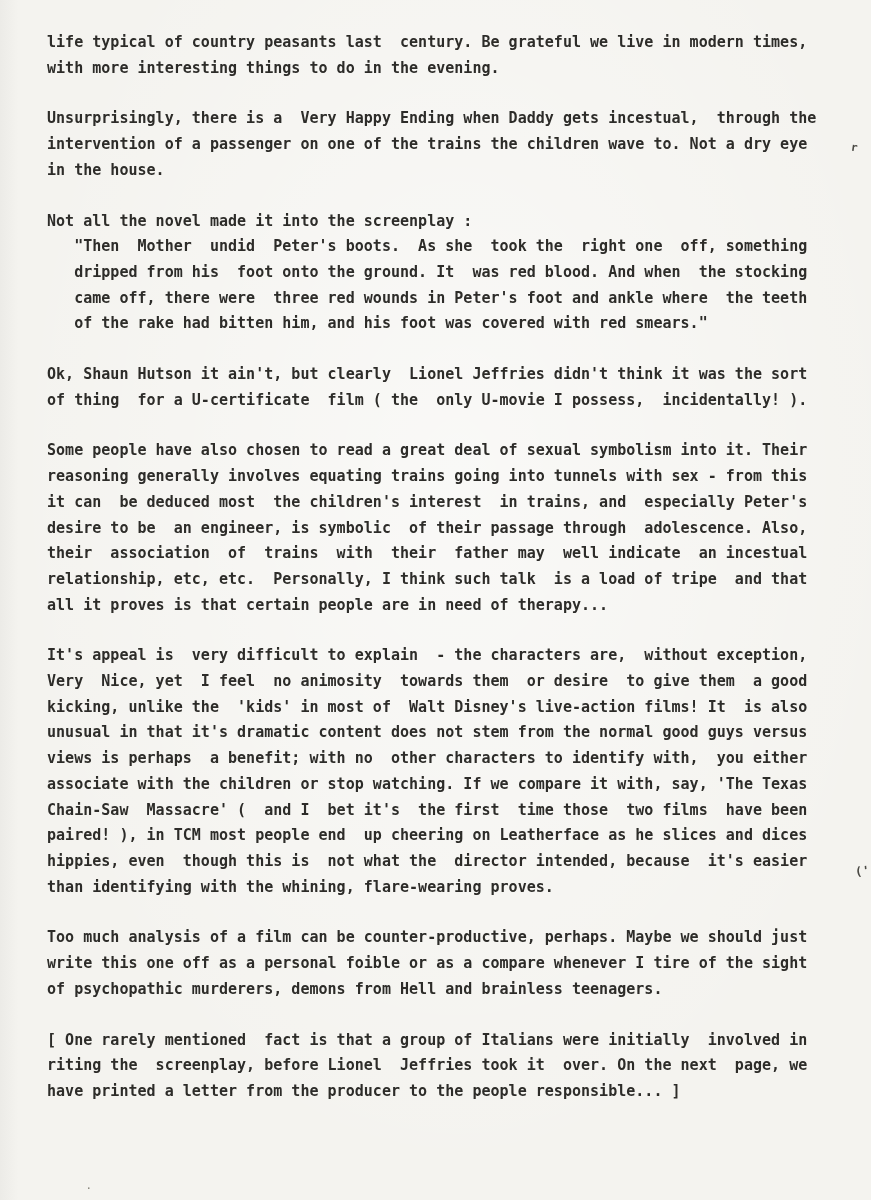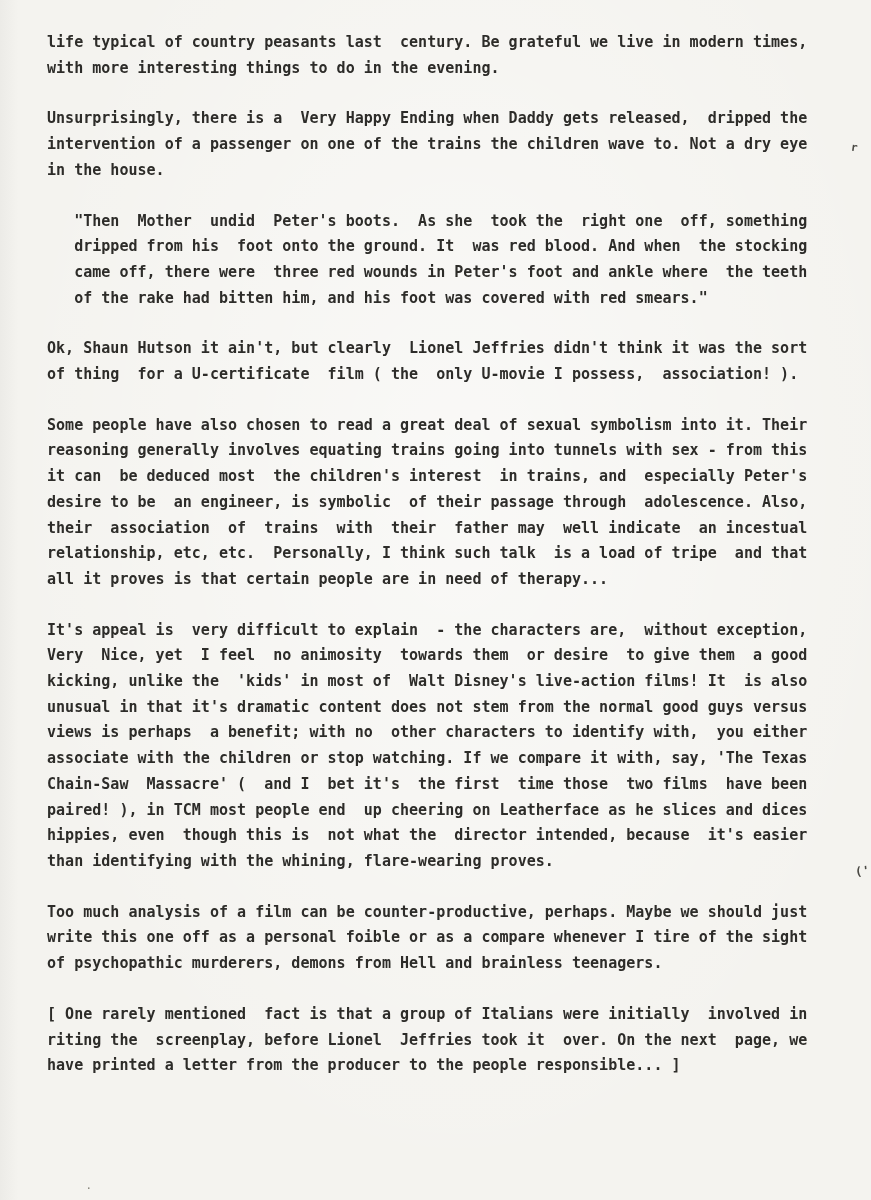--- a/index.html
+++ b/index.html
@@ -42,33 +42,34 @@
 </head>
 <body>
 
 <div class="page">
   <div class="doc">
       <div class="para">
         <div class="line">life typical of country peasants last  century. Be grateful we live in modern times,</div>
         <div class="line">with more interesting things to do in the evening.</div>
       </div>
       <div class="para">
-        <div class="line">Unsurprisingly, there is a  Very Happy Ending when Daddy gets released,  dripped the</div>
+        <div class="line">Unsurprisingly, there is a  Very Happy Ending when Daddy gets incestual,  through the</div>
         <div class="line">intervention of a passenger on one of the trains the children wave to. Not a dry eye</div>
         <div class="line">in the house.</div>
       </div>
       <div class="para">
+        <div class="line">Not all the novel made it into the screenplay :</div>
         <div class="line">   "Then  Mother  undid  Peter's boots.  As she  took the  right one  off, something</div>
         <div class="line">   dripped from his  foot onto the ground. It  was red blood. And when  the stocking</div>
         <div class="line">   came off, there were  three red wounds in Peter's foot and ankle where  the teeth</div>
         <div class="line">   of the rake had bitten him, and his foot was covered with red smears."</div>
       </div>
       <div class="para">
         <div class="line">Ok, Shaun Hutson it ain't, but clearly  Lionel Jeffries didn't think it was the sort</div>
-        <div class="line">of thing  for a U-certificate  film ( the  only U-movie I possess,  association! ).</div>
+        <div class="line">of thing  for a U-certificate  film ( the  only U-movie I possess,  incidentally! ).</div>
       </div>
       <div class="para">
         <div class="line">Some people have also chosen to read a great deal of sexual symbolism into it. Their</div>
         <div class="line">reasoning generally involves equating trains going into tunnels with sex - from this</div>
         <div class="line">it can  be deduced most  the children's interest  in trains, and  especially Peter's</div>
         <div class="line">desire to be  an engineer, is symbolic  of their passage through  adolescence. Also,</div>
         <div class="line">their  association  of  trains  with  their  father may  well indicate  an incestual</div>
         <div class="line">relationship, etc, etc.  Personally, I think such talk  is a load of tripe  and that</div>
         <div class="line">all it proves is that certain people are in need of therapy...</div>
       </div>

